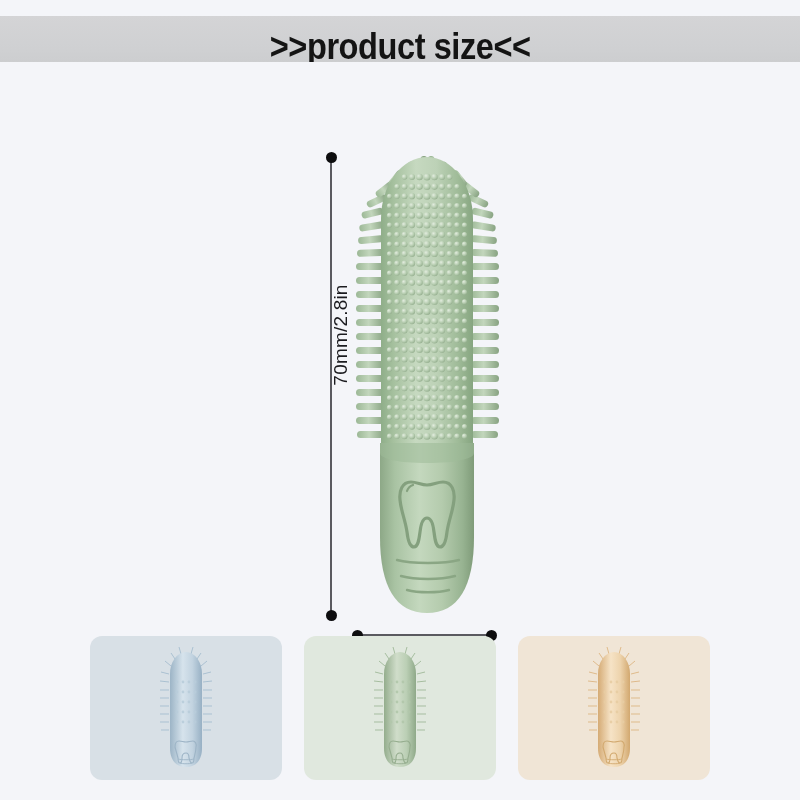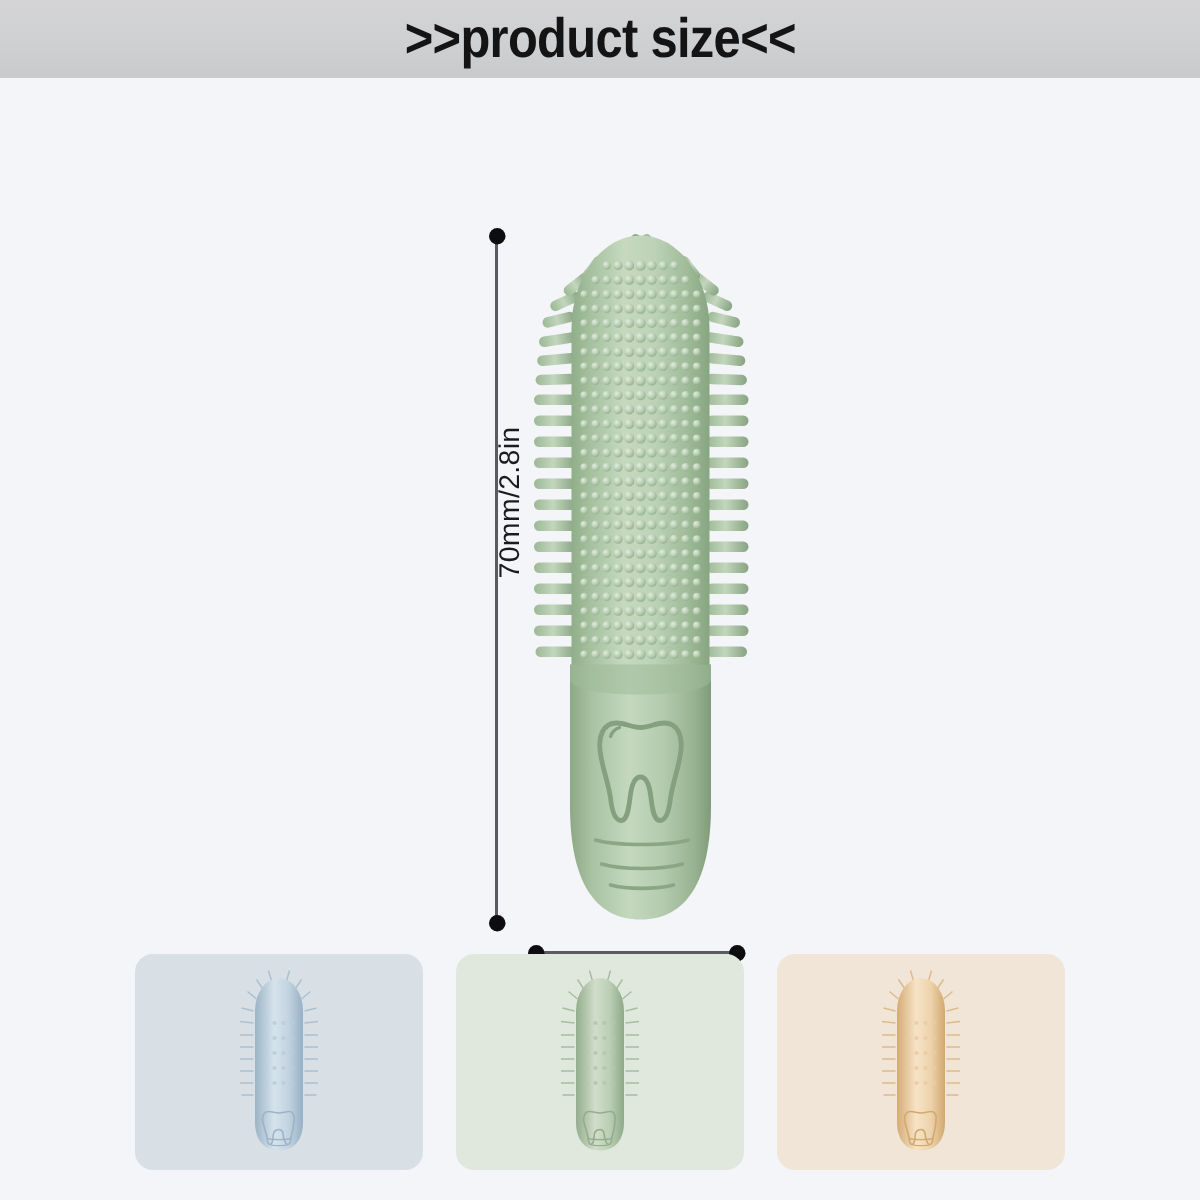--- a/index.html
+++ b/index.html
@@ -11,22 +11,22 @@
     height: 800px;
     background: #f4f5f9;
     font-family: "Liberation Sans", sans-serif;
     overflow: hidden;
     position: relative;
   }
 
   
   #header-band {
     position: absolute;
-    left: 0; top: 0;
-    width: 800px; height: 52px;
+    left: 0; top: 16px;
+    width: 800px; height: 62px;
     background: linear-gradient(180deg, #d4d4d6 0%, #cfd0d2 55%, #c9cacc 100%);
     display: flex;
     align-items: center;
     justify-content: center;
   }
   #header-title {
     font-family: "Liberation Sans Narrow", "Liberation Sans", sans-serif;
     font-weight: bold;
     font-size: 37px;
     letter-spacing: -0.5px;

